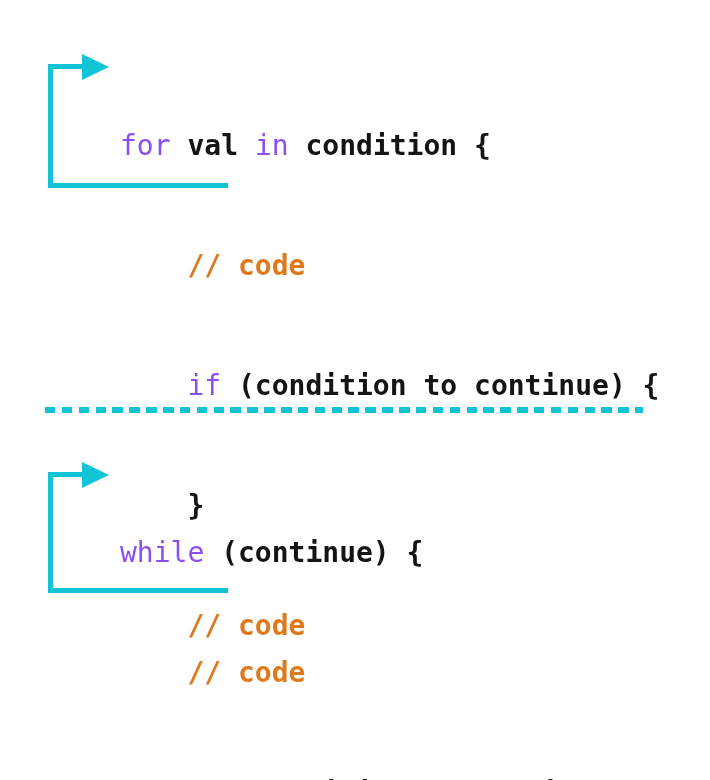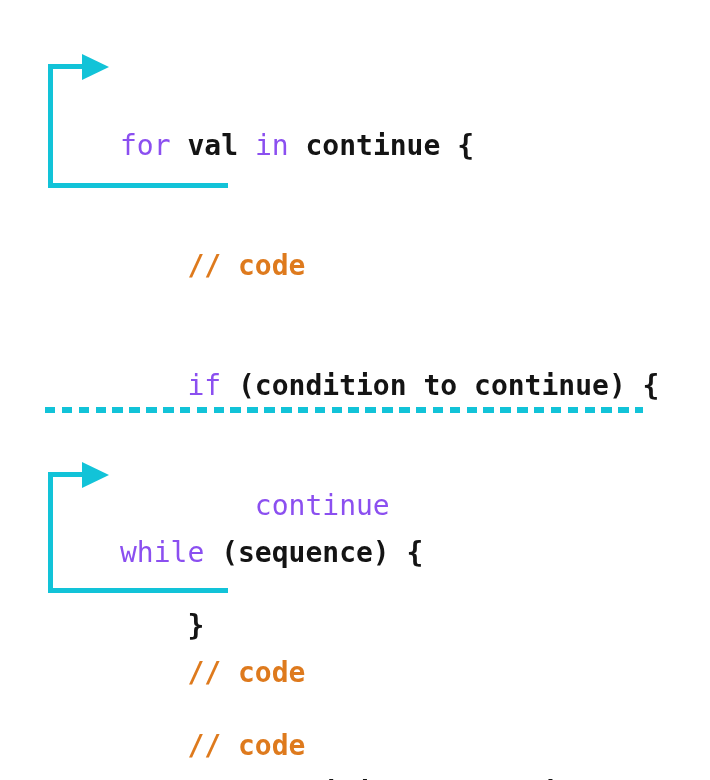--- a/index.html
+++ b/index.html
@@ -77,40 +77,39 @@
 <div class="canvas">
 
   <div>
     <div class="seg" id="a1-htop"></div>
     <div class="seg" id="a1-v"></div>
     <div class="seg" id="a1-hbot"></div>
     <div id="a1-head"></div>
   </div>
 
   <div class="code-block" id="for-block">
-    <div class="line"><span class="kw">for</span><span class="blk"> val </span><span class="kw">in</span><span class="blk"> continue {</span></div>
+    <div class="line"><span class="kw">for</span><span class="blk"> val </span><span class="kw">in</span><span class="blk"> condition {</span></div>
     <div class="line"><span class="cm">    // code</span></div>
     <div class="line"><span class="kw">    if</span><span class="blk"> (condition to continue) {</span></div>
-    <div class="line"><span class="kw">        continue</span></div>
     <div class="line"><span class="blk">    }</span></div>
     <div class="line"><span class="cm">    // code</span></div>
     
   </div>
 
   <div class="dashed-separator"></div>
 
   <div>
     <div class="seg" id="a2-htop"></div>
     <div class="seg" id="a2-v"></div>
     <div class="seg" id="a2-hbot"></div>
     <div id="a2-head"></div>
   </div>
 
   <div class="code-block" id="while-block">
-    <div class="line"><span class="kw">while</span><span class="blk"> (sequence) {</span></div>
+    <div class="line"><span class="kw">while</span><span class="blk"> (continue) {</span></div>
     <div class="line"><span class="cm">    // code</span></div>
     <div class="line"><span class="kw">    if</span><span class="blk"> (condition to continue) {</span></div>
     
     
     
     
   </div>
 
 </div>
 

